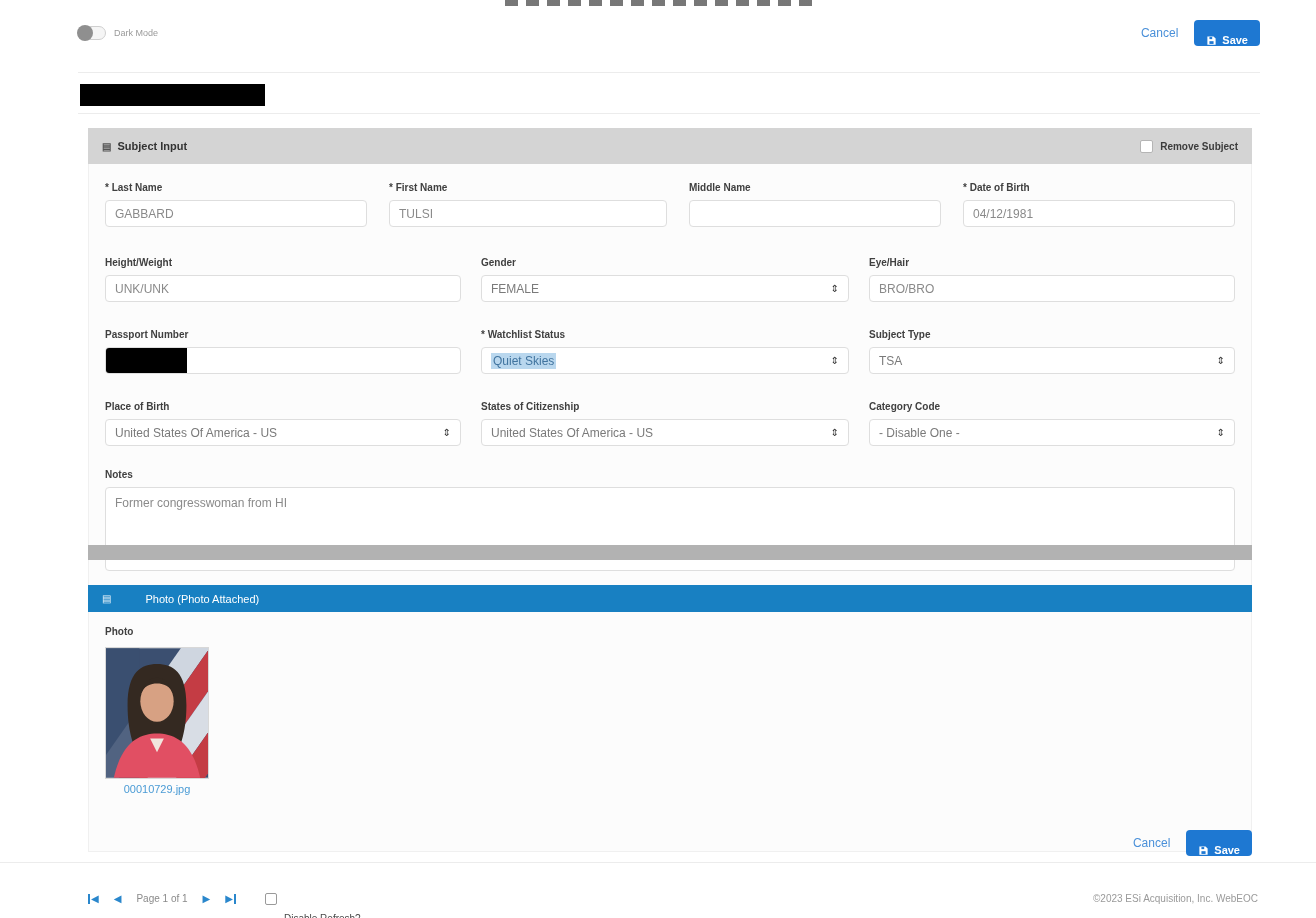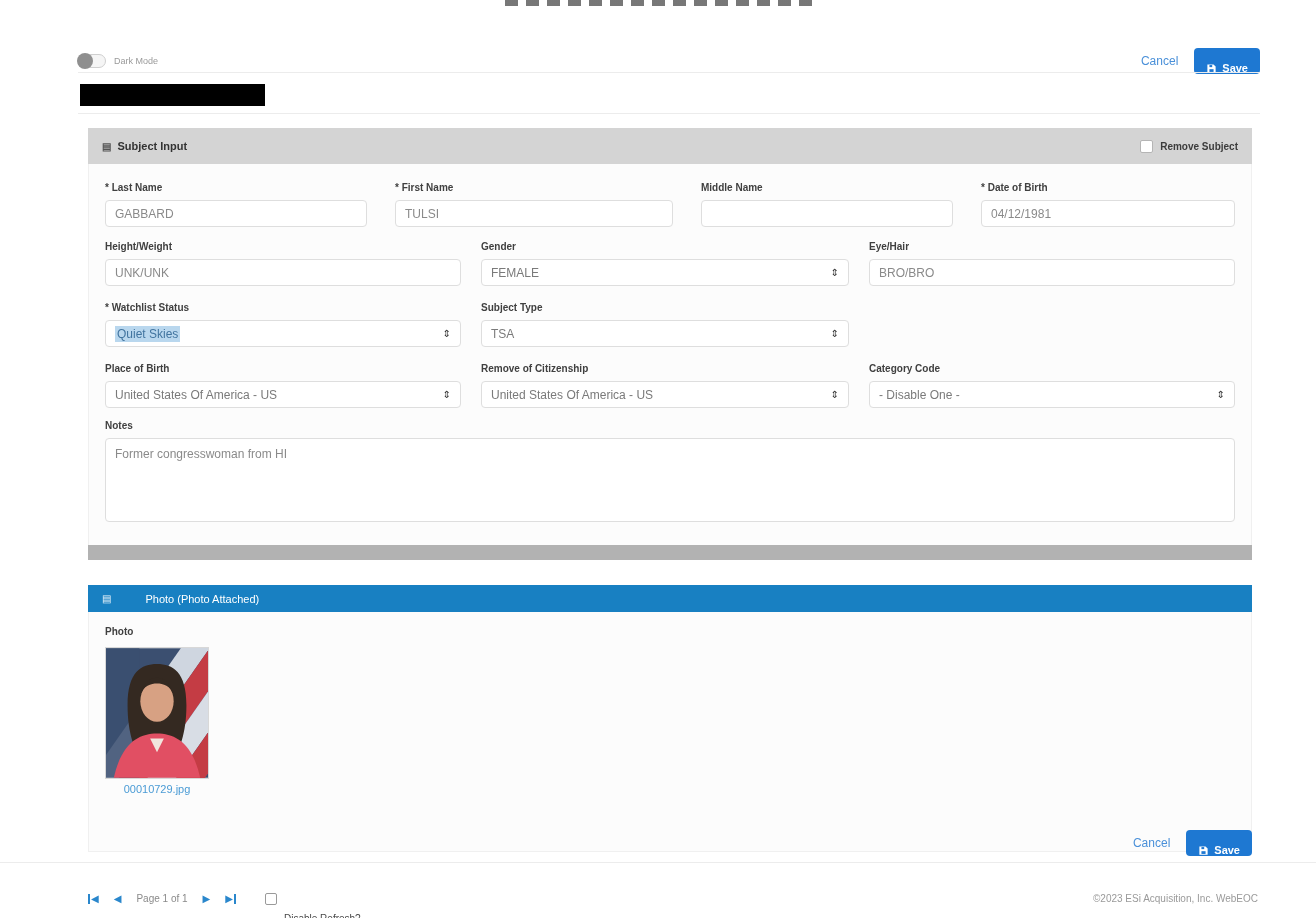--- a/index.html
+++ b/index.html
@@ -7,21 +7,21 @@
 
   .abs { position:absolute; }
   .page { position:relative; width:1316px; height:918px; background:#fff; }
 
   
   .top-artifact { left:505px; top:0; width:310px; height:6px;
     background:repeating-linear-gradient(90deg,#4a4a4a 0 13px, rgba(0,0,0,0) 13px 21px);
     opacity:.75; }
 
   
-  .toolbar { left:78px; right:56px; top:48px; display:flex; justify-content:space-between; align-items:center; }
+  .toolbar { left:78px; right:56px; top:20px; display:flex; justify-content:space-between; align-items:center; }
   .tgl-wrap { display:flex; align-items:center; gap:8px; }
   .toggle { width:28px; height:14px; border:1px solid #cfcfcf; border-radius:8px; background:#f5f5f5; position:relative; cursor:pointer; }
   .toggle .knob { position:absolute; left:-2px; top:-2px; width:16px; height:16px; border-radius:50%; background:#8f8f8f; }
   .tgl-label { font-size:9px; color:#9a9a9a; }
   .actions { display:flex; align-items:center; gap:16px; }
   .link { color:#4a90d9; font-size:12px; cursor:pointer; text-decoration:none; }
   .btn-save { display:inline-flex; align-items:flex-end; gap:5px; background:#1e78d2; color:#fff;
     font-size:11px; font-weight:bold; border:none; border-radius:4px; height:26px; padding:0 12px; cursor:pointer; }
 
   .hr1 { left:78px; right:56px; top:72px; border-top:1px solid #ececec; height:0; }
@@ -31,22 +31,22 @@
   
   .subject-card { left:88px; top:128px; width:1164px; }
   .sec-head-gray { height:36px; background:#d4d4d4; display:flex; align-items:center; justify-content:space-between; padding:0 14px; }
   .sec-title { font-size:11px; font-weight:bold; color:#333; display:flex; align-items:center; gap:6px; }
   .sec-icon { font-size:10px; color:#555; }
   .remove-wrap { display:flex; align-items:center; gap:7px; }
   .cbx { width:13px; height:13px; background:#fff; border:1px solid #b5b5b5; border-radius:2px; cursor:pointer; }
   .remove-lbl { font-size:10px; font-weight:bold; color:#3c3c3c; }
 
   .card-body { background:#fcfcfc; padding:14px 16px 20px 16px; border:1px solid #f0f0f0; border-top:none; }
-  .row4 { display:grid; grid-template-columns:262px 278px 252px 1fr; column-gap:28px; margin-bottom:10px; }
-  .row3 { display:grid; grid-template-columns:356px 368px 1fr; column-gap:20px; margin-bottom:12px; }
+  .row4 { display:grid; grid-template-columns:262px 278px 252px 1fr; column-gap:22px; margin-bottom:26px; }
+  .row3 { display:grid; grid-template-columns:356px 368px 1fr; column-gap:20px; margin-bottom:23px; }
   .lbl { display:block; font-size:10px; font-weight:bold; color:#404040; margin:4px 0 7px 0; }
   .inp { width:100%; height:27px; background:#fff; border:1px solid #dedede; border-radius:4px;
     padding:0 9px; font-size:12px; color:#8a8a8a; font-family:"Liberation Sans",sans-serif; }
   .sel { width:100%; height:27px; background:#fff; border:1px solid #dedede; border-radius:4px;
     padding:0 9px; font-size:12px; color:#7a7a7a; display:flex; align-items:center; justify-content:space-between; cursor:pointer; }
   .sel .arrow { font-size:10px; color:#333; }
   .hl { background:#b9d7ee; color:#41749f; padding:1px 2px; }
   .passport-wrap { position:relative; }
   .redact-field { position:absolute; left:1px; top:1px; width:81px; height:25px; background:#000; border-radius:3px 0 0 3px; }
   .notes-area { width:100%; height:84px; background:#fff; border:1px solid #dedede; border-radius:4px;
@@ -156,20 +156,27 @@
           </div>
         </div>
         <div>
           <span class="lbl">Eye/Hair</span>
           <input class="inp" type="text" value="BRO/BRO" style="">
         </div>
       </div>
 
       <div class="row3">
         <div>
+          <span class="lbl">Passport Number</span>
+          <div class="passport-wrap">
+            <input class="inp" type="text" value="" style="">
+            <span class="redact-field"></span>
+          </div>
+        </div>
+        <div>
           <span class="lbl">* Watchlist Status</span>
           <div class="sel">
             <span class="hl">Quiet Skies</span>
             <span class="arrow">⇕</span>
           </div>
         </div>
         <div>
           <span class="lbl">Subject Type</span>
           <div class="sel">
             <span>TSA</span>
@@ -180,21 +187,21 @@
 
       <div class="row3">
         <div>
           <span class="lbl">Place of Birth</span>
           <div class="sel">
             <span>United States Of America - US</span>
             <span class="arrow">⇕</span>
           </div>
         </div>
         <div>
-          <span class="lbl">Remove of Citizenship</span>
+          <span class="lbl">States of Citizenship</span>
           <div class="sel">
             <span>United States Of America - US</span>
             <span class="arrow">⇕</span>
           </div>
         </div>
         <div>
           <span class="lbl">Category Code</span>
           <div class="sel">
             <span>- Disable One -</span>
             <span class="arrow">⇕</span>

